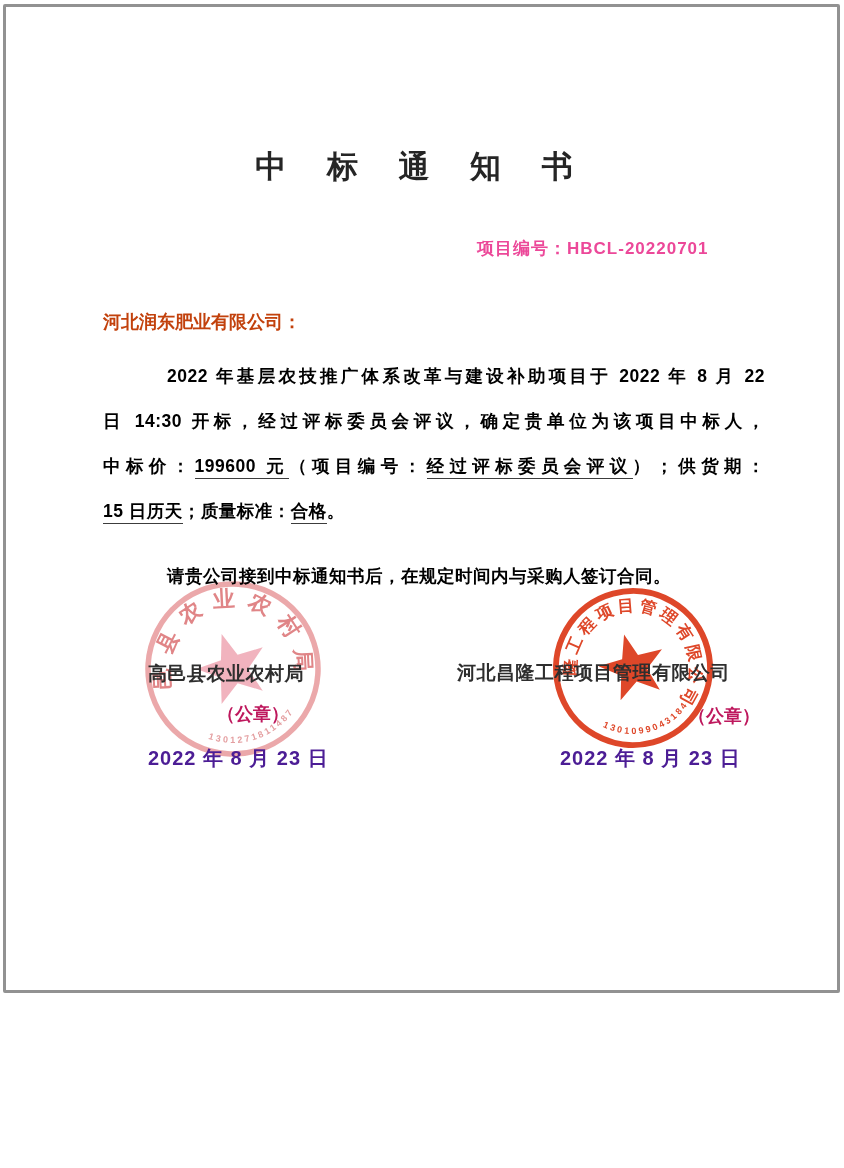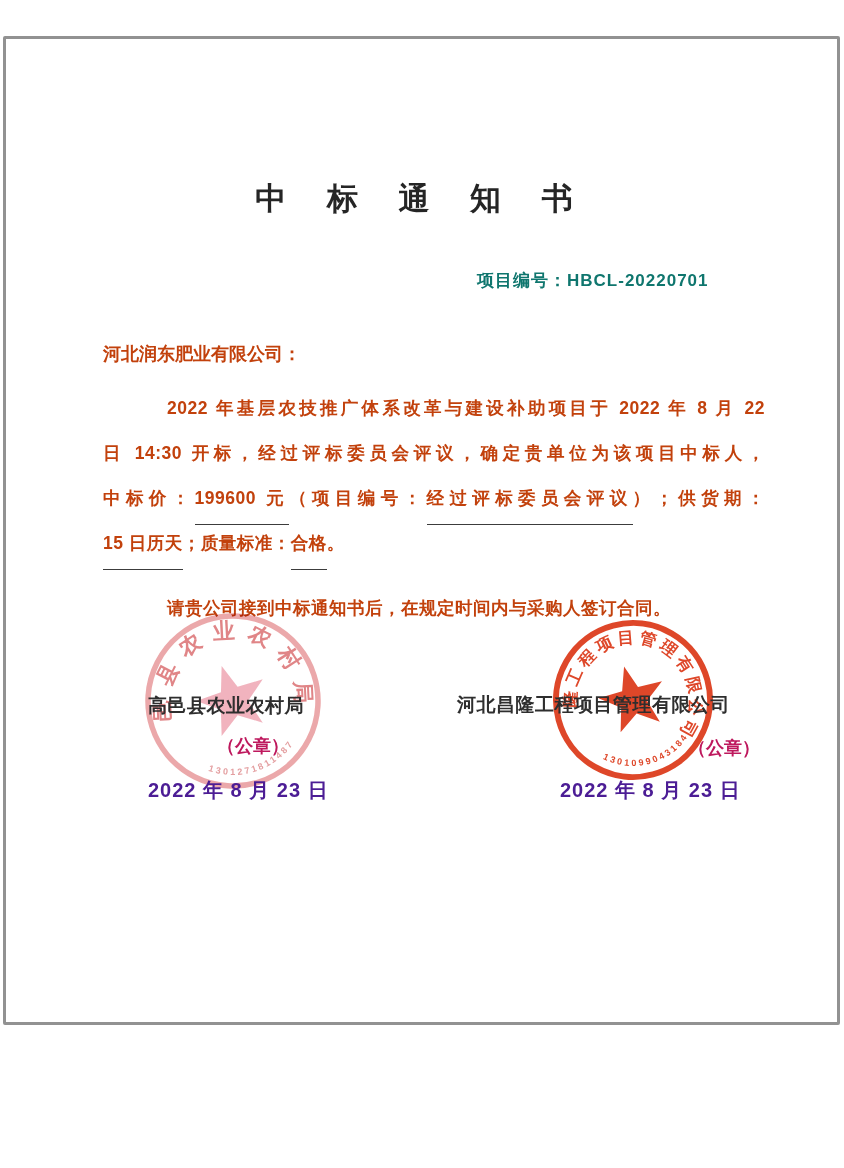--- a/index.html
+++ b/index.html
@@ -2,57 +2,56 @@
 <html><head>
 <meta charset="utf-8">
 <style>
   html,body{margin:0;padding:0;background:#ffffff;}
   .page{
     position:relative;
     width:844px;height:1004px;
     background:#ffffff;
     overflow:hidden;
     font-family:"Liberation Sans","DejaVu Sans",sans-serif;
-    margin-top:32px;
   }
   .scan-border{
     position:absolute;left:3px;top:4px;right:4px;bottom:11px;
     border:3px solid #929292;
     border-radius:2px;
     pointer-events:none;
   }
   .doc-title{
     position:absolute;left:0;top:146px;width:100%;
     text-align:center;
     font-size:31px;font-weight:700;color:#252525;
     letter-spacing:16px;
   }
   .project-no{
     position:absolute;left:477px;top:237px;
-    font-size:17px;font-weight:700;color:#0f766e;
+    font-size:17px;font-weight:700;color:#ec4899;
     letter-spacing:1px;
   }
   .addressee{
     position:absolute;left:103px;top:310px;
     font-size:18px;font-weight:700;color:#c2410c;
   }
   .body-line{
     position:absolute;left:103px;width:662px;
-    font-size:17.5px;font-weight:600;color:#c2410c;
+    font-size:17.5px;font-weight:600;color:#000000;
     letter-spacing:0.5px;
     line-height:24px;
     white-space:nowrap;
   }
   .body-line.justify{
     white-space:normal;
     text-align:justify;
     text-align-last:justify;
   }
   .indent{padding-left:64px;box-sizing:border-box;}
-  .u{border-bottom:1.6px solid #3c3c3c;padding-bottom:16px;}
+  .u{border-bottom:1.6px solid #3c3c3c;padding-bottom:2px;}
   .sig-org{
     position:absolute;
     font-size:19px;font-weight:700;color:#2e2e2e;
     letter-spacing:0.5px;white-space:nowrap;
   }
   .sig-seal-label{
     position:absolute;
     font-size:18px;font-weight:700;color:#be185d;
     white-space:nowrap;
   }

